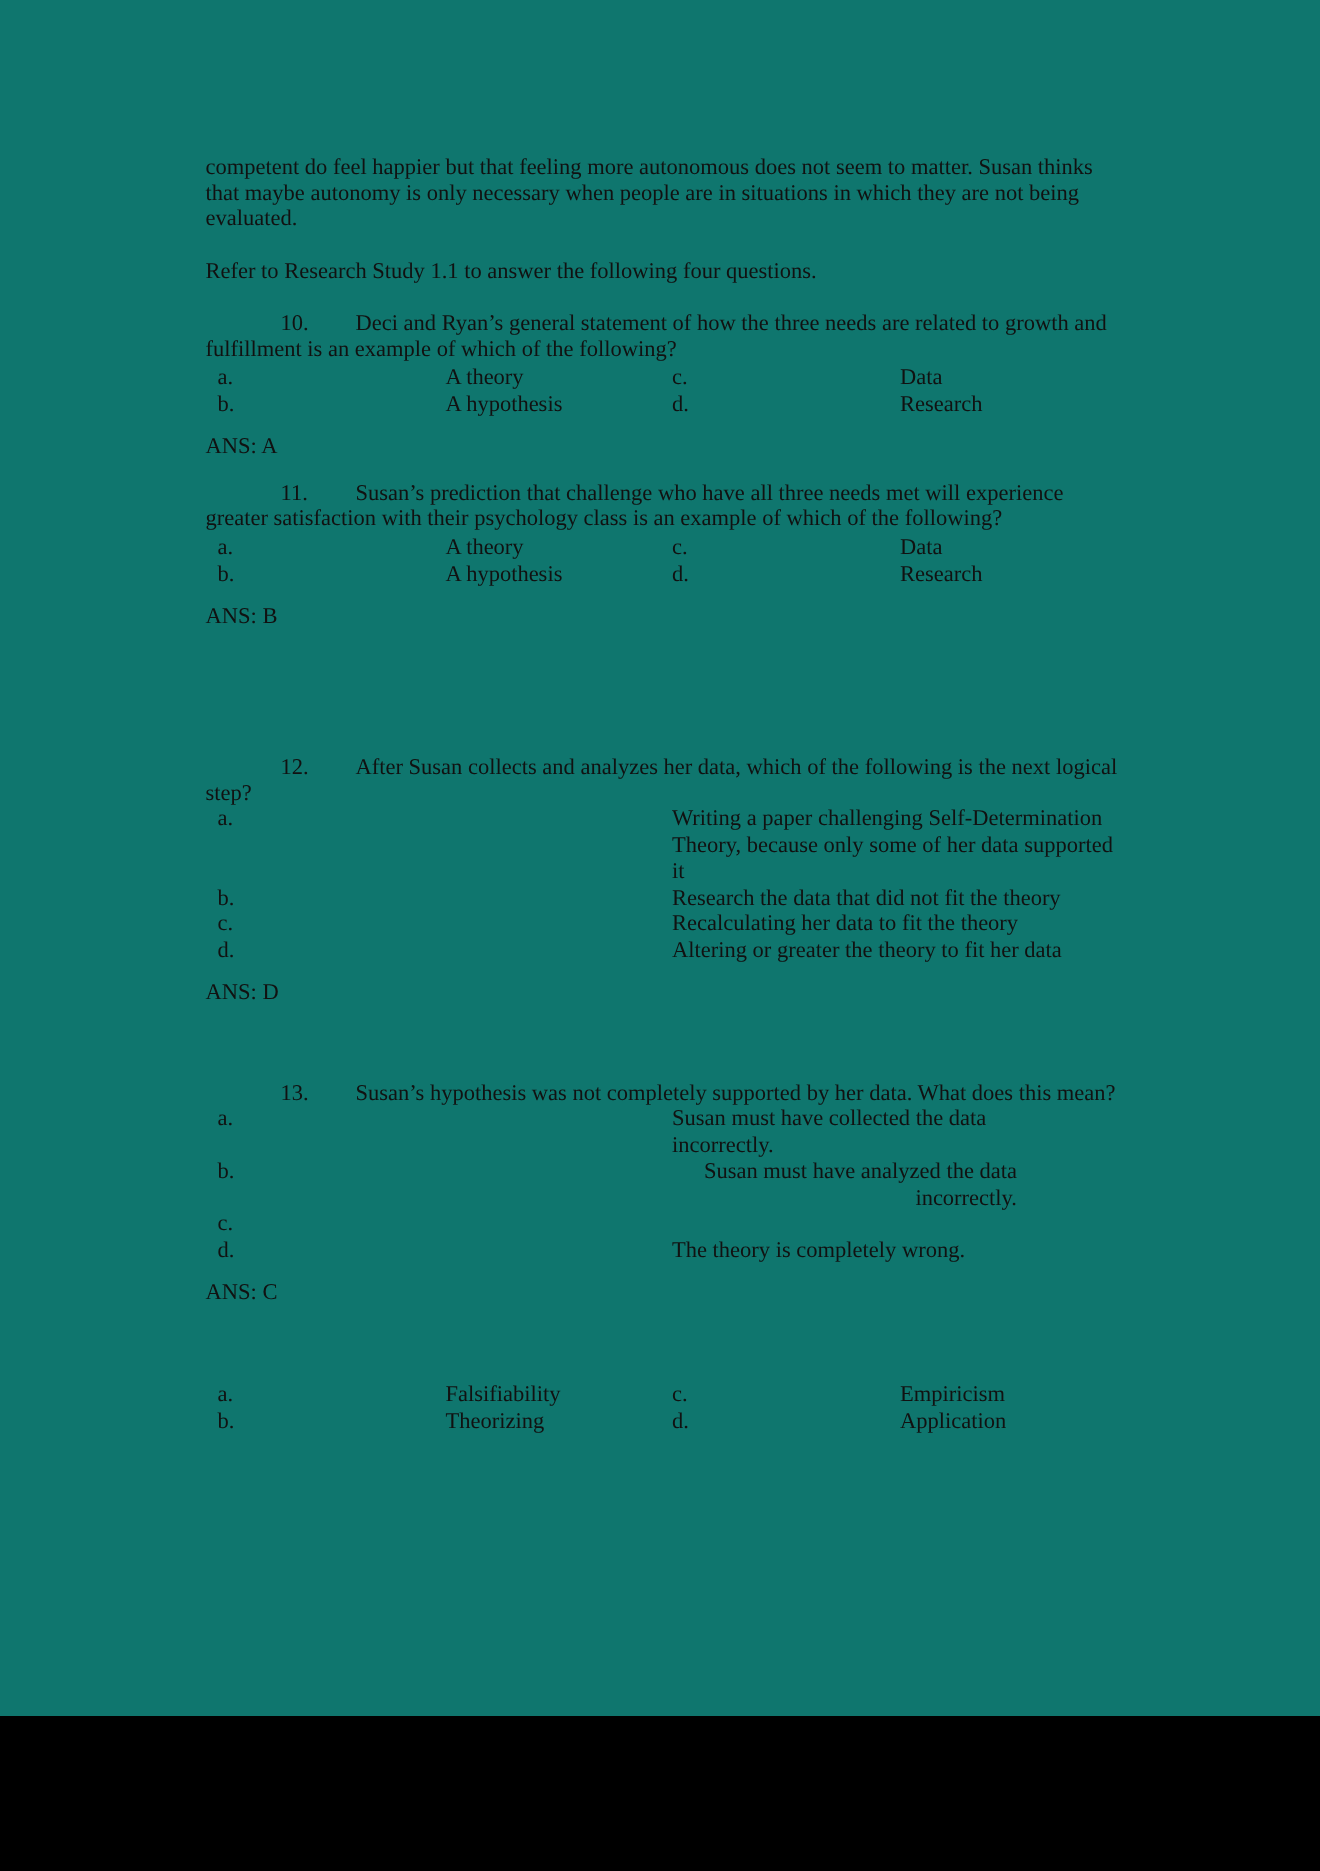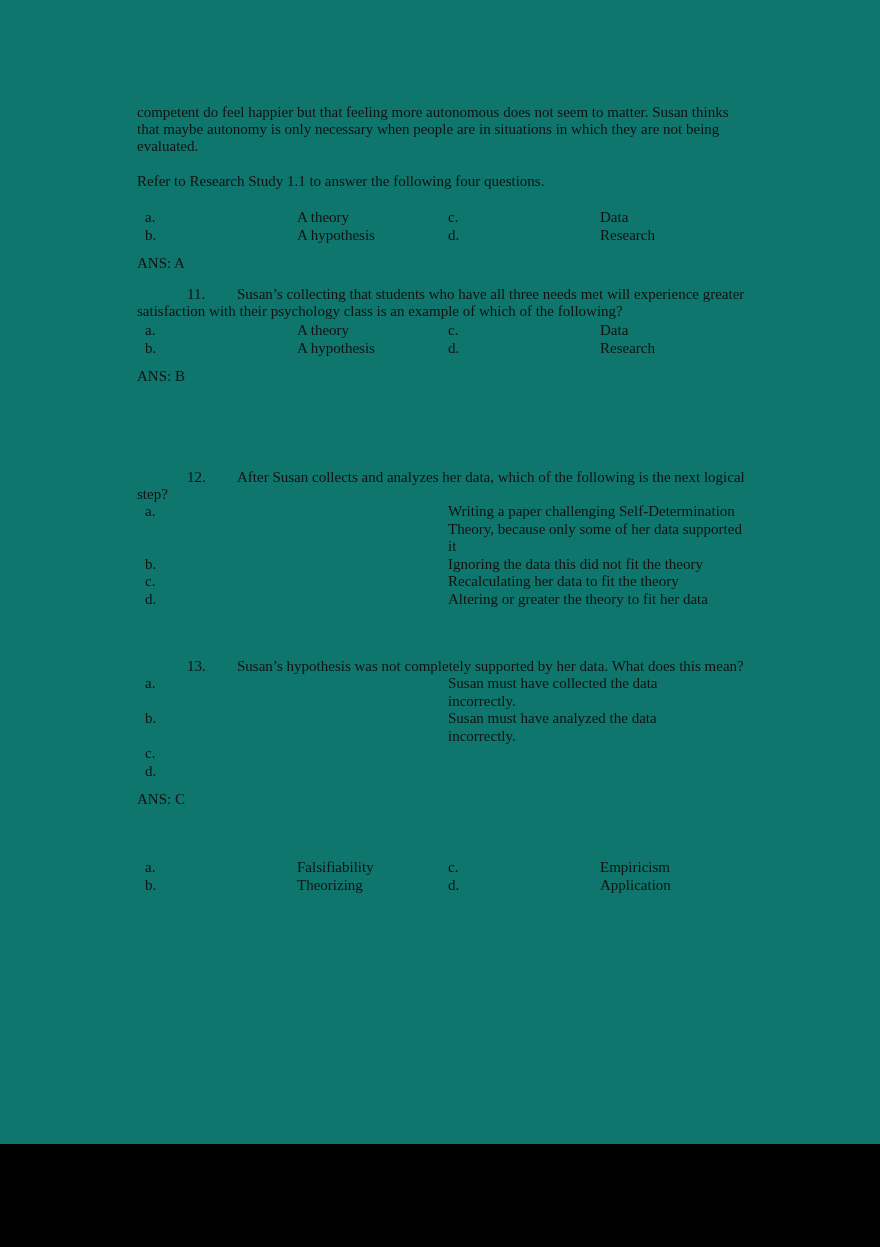--- a/index.html
+++ b/index.html
@@ -86,35 +86,36 @@
 <body>
 
 <div class="page">
   <div class="content">
 
     <p class="para">competent do feel happier but that feeling more autonomous does not seem to matter. Susan thinks that maybe autonomy is only necessary when people are in situations in which they are not being evaluated.</p>
     <div class="gap-lg"></div>
     <p class="para">Refer to Research Study 1.1 to answer the following four questions.</p>
 
     <div class="question" style="margin-top:18px;">
+      <p class="para q-stem"><span class="q-num">10.</span><span>Deci and Ryan’s general statement of how the three needs are related to growth and fulfillment is an example of which of the following?</span></p>
       <div class="opts-grid">
         <span class="cell letter">a.</span>
         <span class="cell">A theory</span>
         <span class="cell">c.</span>
         <span class="cell">Data</span>
         <span class="cell letter">b.</span>
         <span class="cell">A hypothesis</span>
         <span class="cell">d.</span>
         <span class="cell">Research</span>
       </div>
       <p class="para ans">ANS: A</p>
     </div>
 
     <div class="question" style="margin-top:14px;">
-      <p class="para q-stem"><span class="q-num">11.</span><span>Susan’s collecting that students who have all three needs met will experience greater satisfaction with their psychology class is an example of which of the following?</span></p>
+      <p class="para q-stem"><span class="q-num">11.</span><span>Susan’s prediction that challenge who have all three needs met will experience greater satisfaction with their psychology class is an example of which of the following?</span></p>
       <div class="opts-grid">
         <span class="cell letter">a.</span>
         <span class="cell">A theory</span>
         <span class="cell">c.</span>
         <span class="cell">Data</span>
         <span class="cell letter">b.</span>
         <span class="cell">A hypothesis</span>
         <span class="cell">d.</span>
         <span class="cell">Research</span>
       </div>
@@ -123,49 +124,51 @@
 
     <div class="question" style="margin-top:84px;">
       <p class="para q-stem"><span class="q-num">12.</span><span>After Susan collects and analyzes her data, which of the following is the next logical step?</span></p>
       <div class="opts-list">
         <div class="row">
           <span class="letter">a.</span>
           <span>Writing a paper challenging Self-Determination Theory, because only some of her data supported it</span>
         </div>
         <div class="row">
           <span class="letter">b.</span>
-          <span>Ignoring the data this did not fit the theory</span>
+          <span>Research the data that did not fit the theory</span>
         </div>
         <div class="row">
           <span class="letter">c.</span>
           <span>Recalculating her data to fit the theory</span>
         </div>
         <div class="row">
           <span class="letter">d.</span>
           <span>Altering or greater the theory to fit her data</span>
         </div>
       </div>
+      <p class="para ans">ANS: D</p>
     </div>
 
     <div class="question" style="margin-top:50px;">
       <p class="para q-stem"><span class="q-num">13.</span><span>Susan’s hypothesis was not completely supported by her data. What does this mean?</span></p>
       <div class="opts-list">
         <div class="row">
           <span class="letter">a.</span>
           <span style="padding-right:70px;">Susan must have collected the data incorrectly.</span>
         </div>
         <div class="row">
           <span class="letter">b.</span>
-          <span style="padding-right:70px;">Susan must have analyzed the data incorrectly.</span>
+          <span style="padding-right:70px;text-align:right;">Susan must have analyzed the data incorrectly.</span>
         </div>
         <div class="row">
           <span class="letter">c.</span>
         </div>
         <div class="row">
           <span class="letter">d.</span>
+          <span>The theory is completely wrong.</span>
         </div>
       </div>
       <p class="para ans">ANS: C</p>
     </div>
 
     <div class="question" style="margin-top:50px;">
       <div class="opts-grid">
         <span class="cell letter">a.</span>
         <span class="cell">Falsifiability</span>
         <span class="cell">c.</span>

